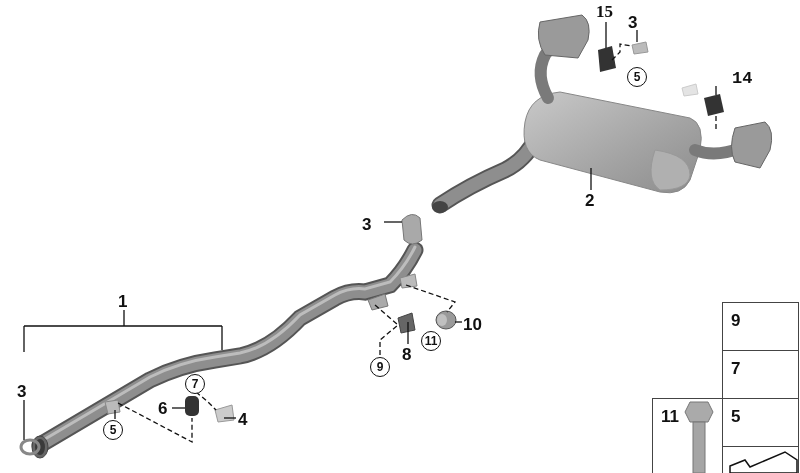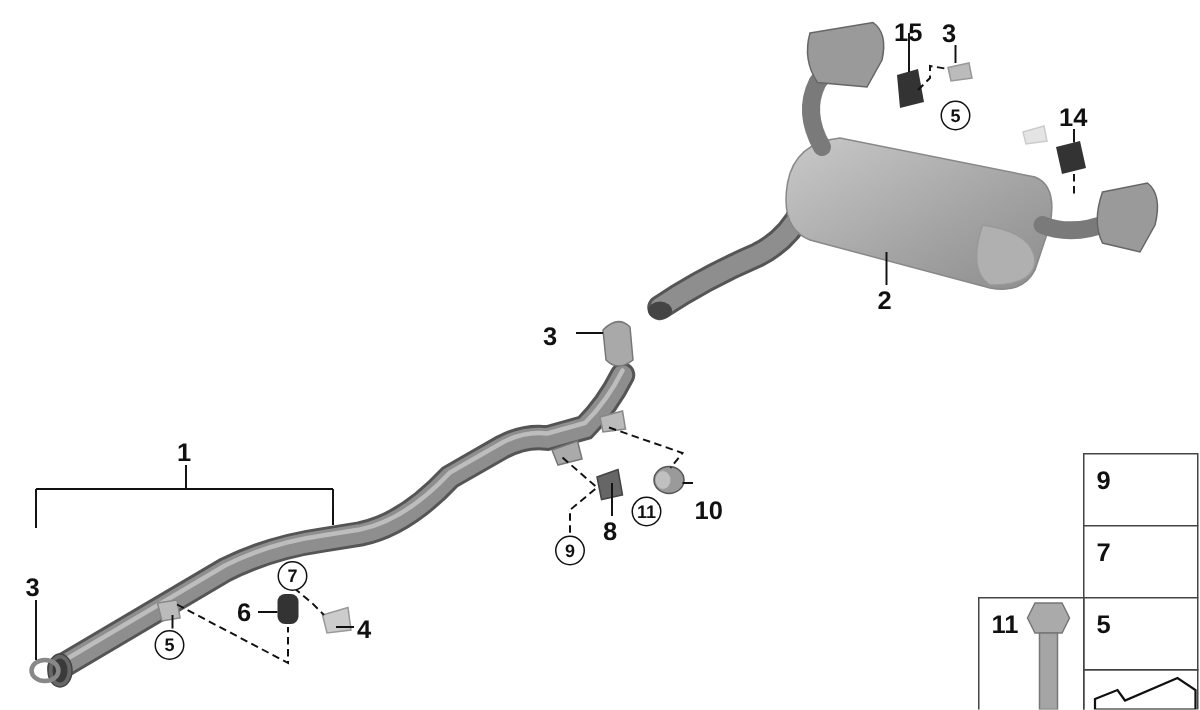--- a/index.html
+++ b/index.html
@@ -135,23 +135,23 @@
 <div class="legend-cell" style="left:652px;top:398px;width:71px;height:78px;background:transparent;">
   <span class="legend-num">11</span>
 </div>
 
 <span class="callout" style="left:118px;top:293px;">1</span>
 <span class="callout" style="left:585px;top:192px;">2</span>
 <span class="callout" style="left:17px;top:383px;">3</span>
 <span class="callout" style="left:238px;top:411px;">4</span>
 <span class="callout" style="left:158px;top:400px;">6</span>
 <span class="callout" style="left:402px;top:346px;">8</span>
-<span class="callout" style="left:463px;top:316px;margin-top:16px;">10</span>
+<span class="callout" style="left:463px;top:316px;">10</span>
 <span class="callout" style="left:362px;top:216px;">3</span>
 <span class="callout" style="left:628px;top:14px;">3</span>
-<span class="callout" style="left:706px;top:70px;">14</span>
-<span class="callout" style="left:596px;top:13px;">15</span>
+<span class="callout" style="left:732px;top:70px;font-family:Liberation Mono, monospace;">14</span>
+<span class="callout" style="left:596px;top:3px;font-family:Liberation Serif, serif;">15</span>
 
 <span class="circ" style="left:627px;top:67px;">5</span>
 <span class="circ" style="left:103px;top:420px;">5</span>
 <span class="circ" style="left:185px;top:374px;">7</span>
 <span class="circ" style="left:370px;top:357px;">9</span>
 <span class="circ" style="left:421px;top:331px;">11</span>
 
 </body></html>

